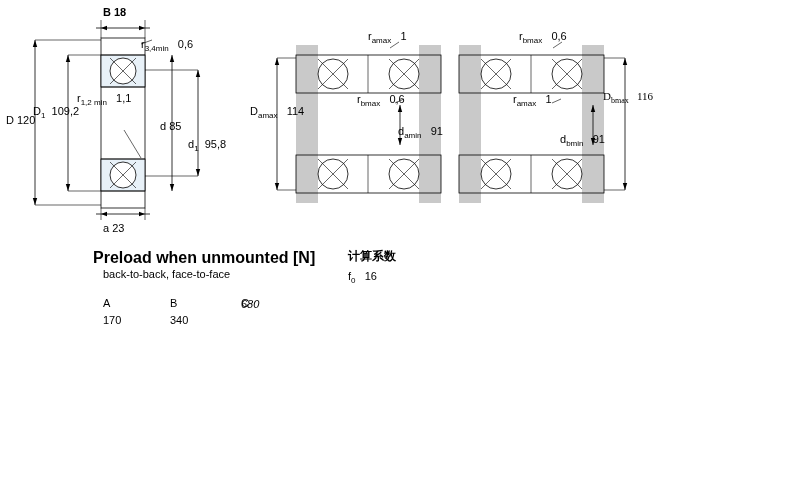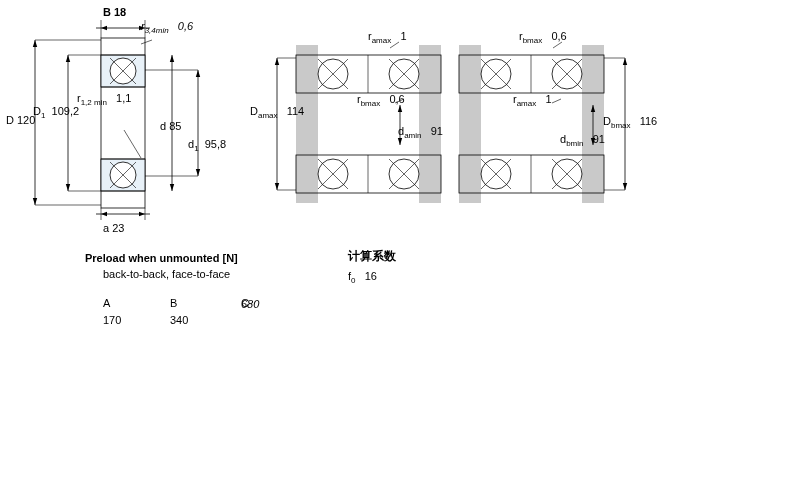--- a/index.html
+++ b/index.html
@@ -193,21 +193,21 @@
     <path d="M593,145 l-2.2,-7 l4.4,0 Z" fill="#000"></path>
 
     <line class="thin" x1="390" y1="48" x2="399" y2="42"></line>
     <line class="thin" x1="553" y1="48" x2="562" y2="42"></line>
     <line class="thin" x1="395" y1="103" x2="404" y2="99"></line>
     <line class="thin" x1="552" y1="103" x2="561" y2="99"></line>
   </svg>
 
   <div class="lbl bold" style="left:103px; top:6px;">B  18</div>
 
-  <div class="lbl" style="left:141px; top:20px;font-style:italic;">
+  <div class="lbl" style="left:141px; top:38px;">
     <span>r</span><sub>3,4min</sub>
     &nbsp;&nbsp;<span>0,6</span>
   </div>
 
   <div class="lbl" style="left:6px; top:114px;">D  120</div>
 
   <div class="lbl" style="left:33px; top:105px;">
     <span>D</span><sub>1</sub>
     &nbsp;<span>109,2</span>
   </div>
@@ -254,26 +254,26 @@
   <div class="lbl" style="left:398px; top:125px;">
     <span>d</span><sub>amin</sub>
     &nbsp;&nbsp;<span>91</span>
   </div>
 
   <div class="lbl" style="left:560px; top:133px;">
     <span>d</span><sub>bmin</sub>
     &nbsp;&nbsp;<span>91</span>
   </div>
 
-  <div class="lbl" style="left:603px; top:115px;">
+  <div class="lbl" style="left:603px; top:90px;font-family:Liberation Serif, serif;">
     <span>D</span><sub>bmax</sub>
     &nbsp;&nbsp;<span>116</span>
   </div>
 
-  <div class="lbl bold" style="left:85px; top:252px; font-size:11px;">Preload when unmounted [N]</div>
+  <div class="lbl bold" style="left:93px; top:252px; font-size:16px;">Preload when unmounted [N]</div>
   <div class="lbl" style="left:103px; top:268px;">back-to-back, face-to-face</div>
 
   <div class="lbl" style="left:103px; top:297px;">A</div>
   <div class="lbl" style="left:170px; top:297px;">B</div>
   <div class="lbl" style="left:241px; top:297px;">C</div>
 
   <div class="lbl" style="left:103px; top:314px;">170</div>
   <div class="lbl" style="left:170px; top:314px;">340</div>
   <div class="lbl" style="left:241px; top:298px;font-style:italic;">680</div>
 

